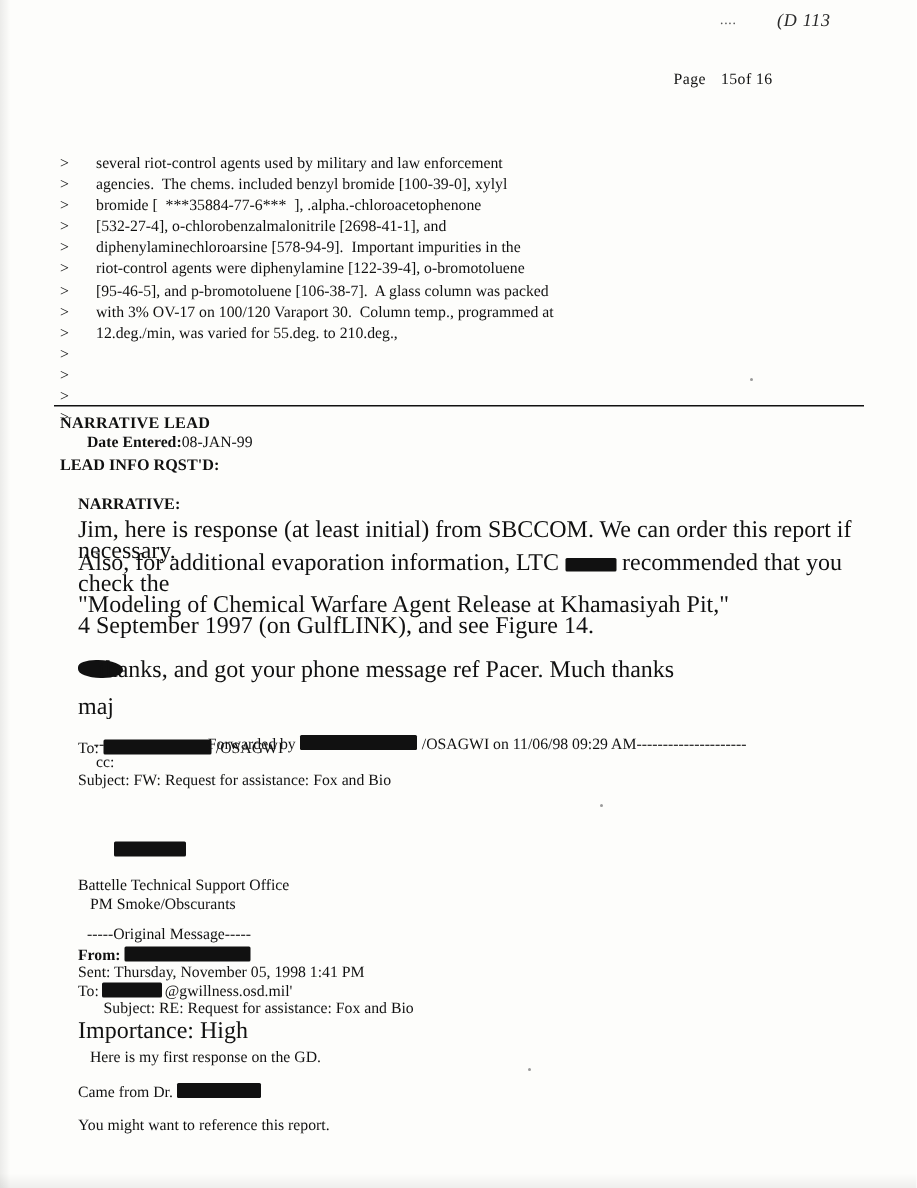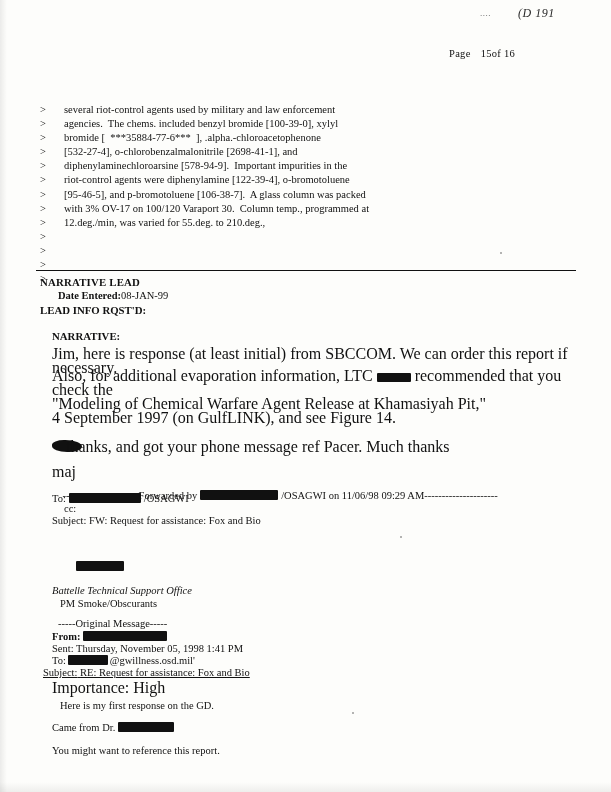--- a/index.html
+++ b/index.html
@@ -96,28 +96,28 @@
   .fwd-line {
     position: absolute;
     top: 479px;
     left: 52px;
     font-size: 10.5px;
     white-space: pre;
   }
   #fwd-to { position: absolute; top: 493px; left: 52px; font-size: 10.5px; }
   #fwd-cc { position: absolute; top: 503px; left: 64px; font-size: 10.5px; }
   #fwd-subject { position: absolute; top: 515px; left: 52px; font-size: 10.5px; }
-  #sig-line1 { position: absolute; top: 585px; left: 52px; font-size: 10.5px; font-style: italic; }
+  #sig-line1 { position: absolute; top: 585px; left: 52px; font-size: 10.5px; }
   #sig-line2 { position: absolute; top: 598px; left: 60px; font-size: 10.5px; }
 
   #orig-header { position: absolute; top: 618px; left: 58px; font-size: 10.5px; }
   #orig-from { position: absolute; top: 631px; left: 52px; font-size: 10.5px; font-weight: bold; }
   #orig-sent { position: absolute; top: 643px; left: 52px; font-size: 10.5px; }
   #orig-to { position: absolute; top: 655px; left: 52px; font-size: 10.5px; }
-  #orig-subject { position: absolute; top: 667px; left: 43px; font-size: 10.5px; text-decoration: underline; }
+  #orig-subject { position: absolute; top: 667px; left: 69px; font-size: 10.5px; }
   #orig-importance { position: absolute; top: 679px; left: 52px; font-size: 16px; }
 
   #orig-p1 { position: absolute; top: 700px; left: 60px; font-size: 10.5px; }
   #orig-p2 { position: absolute; top: 722px; left: 52px; font-size: 10.5px; }
   #orig-p3 { position: absolute; top: 745px; left: 52px; font-size: 10.5px; }
 
   
   .redact {
     display: inline-block;
     background: #111111;
@@ -155,21 +155,21 @@
 </style>
 </head>
 <body>
 
 <div class="page">
 
   <div class="edge-shadow-left"></div>
   <div class="edge-shadow-bottom"></div>
 
   <div class="handwrite hw1">....</div>
-  <div class="handwrite hw2">(D 191</div>
+  <div class="handwrite hw2">(D 113</div>
 
   <div class="page-label">
     <span>Page</span><span class="num">15of 16</span>
   </div>
 
   <div class="quoted">
     <div class="qline"><span class="qmark">&gt;</span><span>several riot-control agents used by military and law enforcement</span></div>
     <div class="qline"><span class="qmark">&gt;</span><span>agencies.  The chems. included benzyl bromide [100-39-0], xylyl</span></div>
     <div class="qline"><span class="qmark">&gt;</span><span>bromide [  ***35884-77-6***  ], .alpha.-chloroacetophenone</span></div>
     <div class="qline"><span class="qmark">&gt;</span><span>[532-27-4], o-chlorobenzalmalonitrile [2698-41-1], and</span></div>

